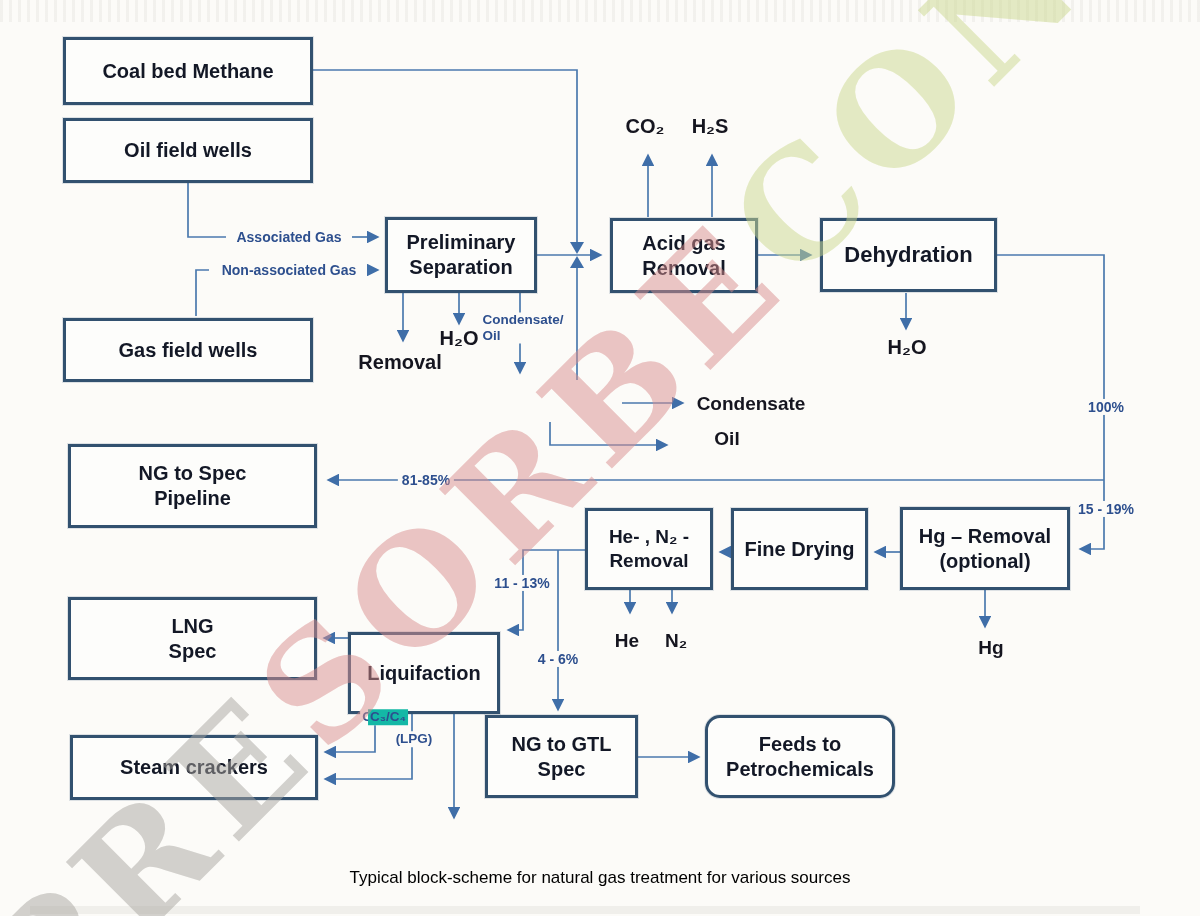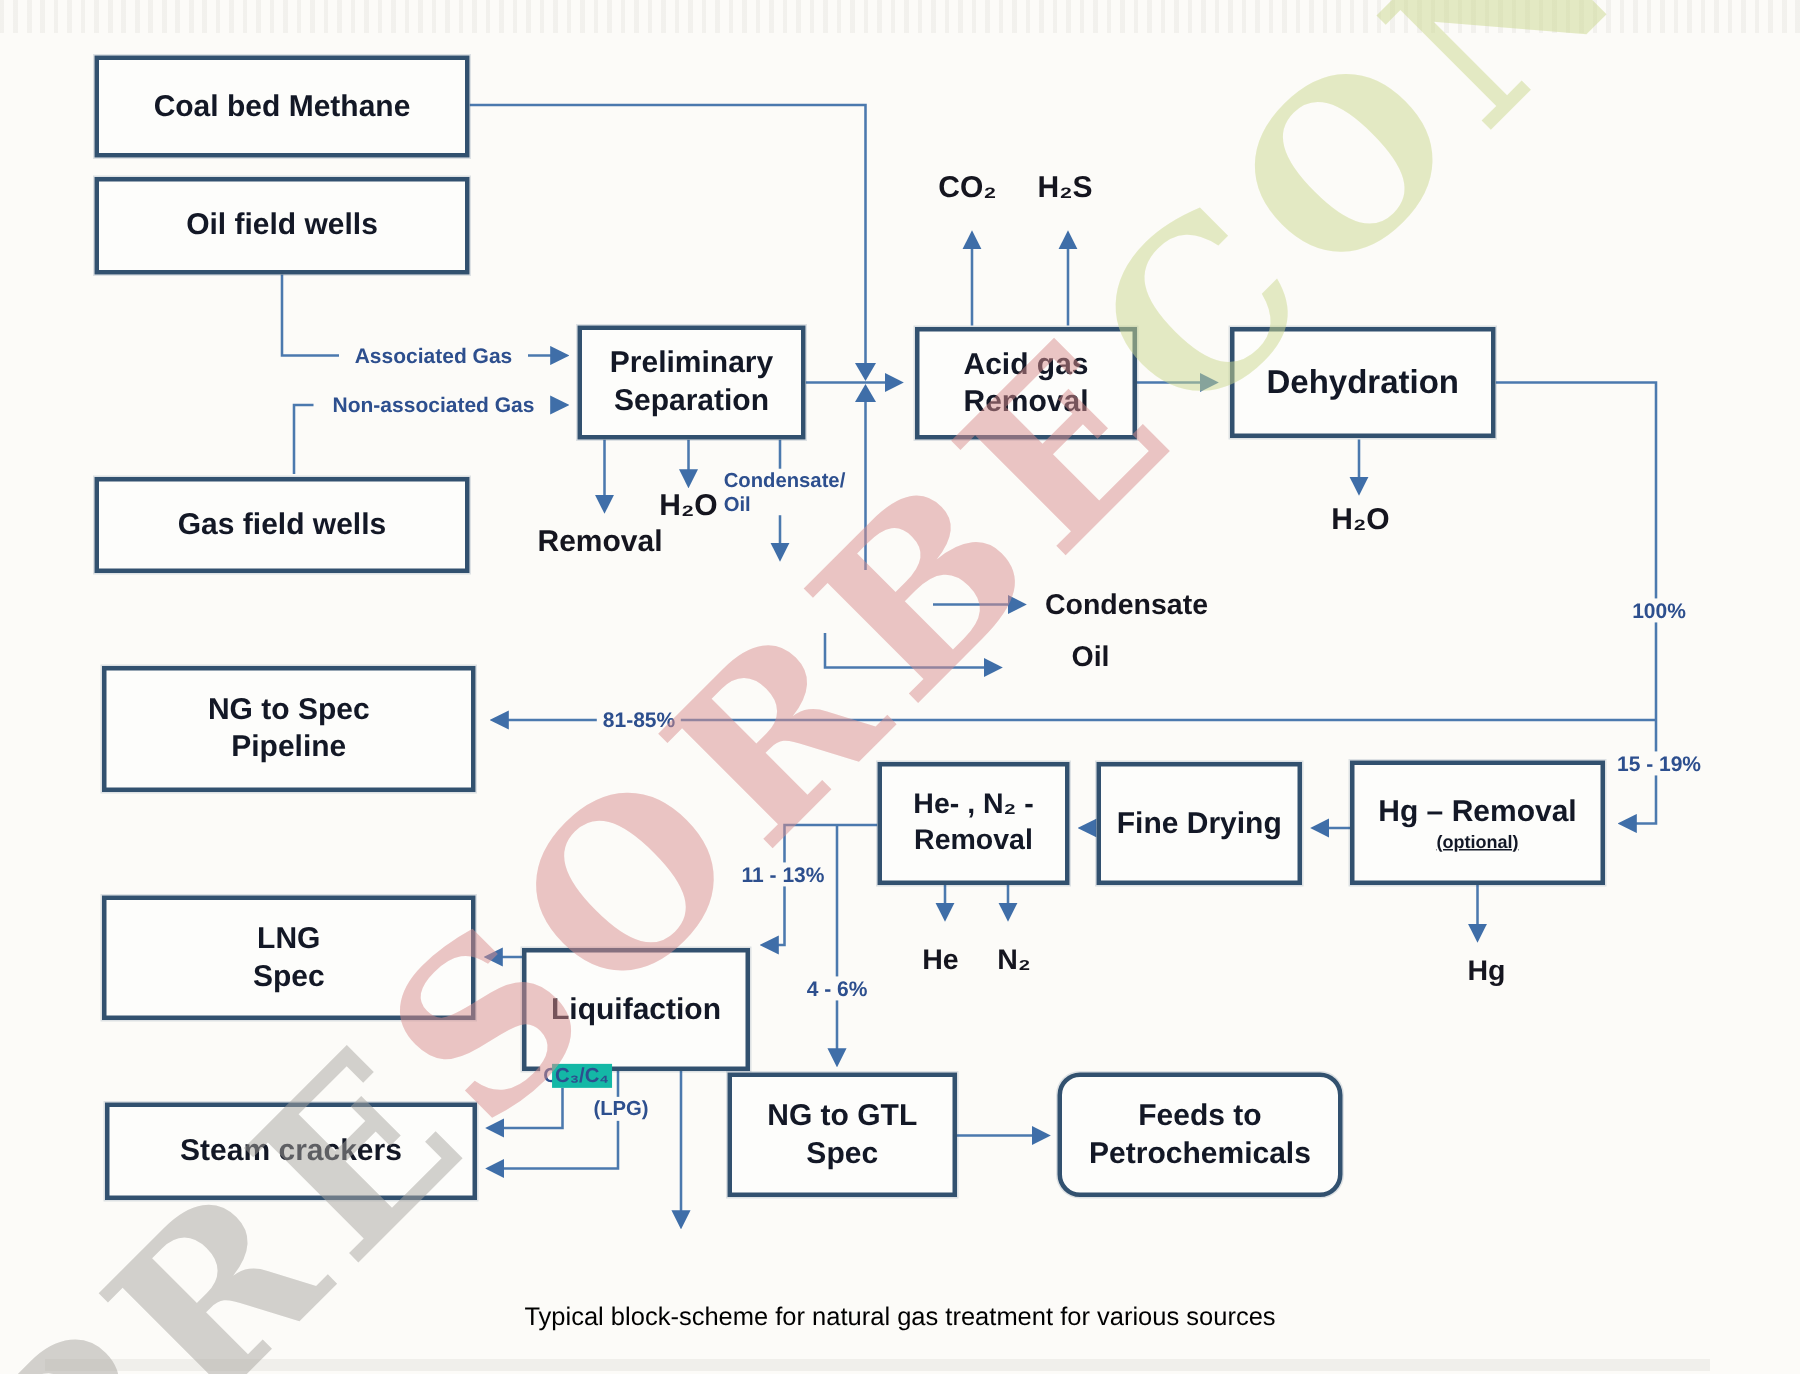--- a/index.html
+++ b/index.html
@@ -107,21 +107,21 @@
   <div class="box" style="left:610px;top:218px;width:148px;height:75px;font-size:20px;">Acid gas
 Removal</div>
   <div class="box" style="left:820px;top:218px;width:177px;height:74px;font-size:22px;">Dehydration</div>
   <div class="box" style="left:68px;top:444px;width:249px;height:84px;font-size:20px;">NG to Spec
 Pipeline</div>
   <div class="box" style="left:585px;top:508px;width:128px;height:82px;font-size:19px;">He- , N₂ -
 Removal</div>
   <div class="box" style="left:731px;top:508px;width:137px;height:82px;font-size:20px;">Fine Drying</div>
   <div class="box" style="left:900px;top:507px;width:170px;height:83px;font-size:20px;flex-direction:column;">
     <span>Hg – Removal</span>
-    <span style="font-size:12px;text-decoration:underline;">(optional)</span>
+    <span style="font-size:20px;">(optional)</span>
   </div>
   <div class="box" style="left:68px;top:597px;width:249px;height:83px;font-size:20px;">LNG
 Spec</div>
   <div class="box" style="left:348px;top:632px;width:152px;height:82px;font-size:20px;">Liquifaction</div>
   <div class="box" style="left:70px;top:735px;width:248px;height:65px;font-size:20px;">Steam crackers</div>
   <div class="box" style="left:485px;top:715px;width:153px;height:83px;font-size:20px;">NG to GTL
 Spec</div>
   <div class="box" style="left:705px;top:715px;width:190px;height:83px;font-size:20px;border-radius:15px;">Feeds to
 Petrochemicals</div>
 

